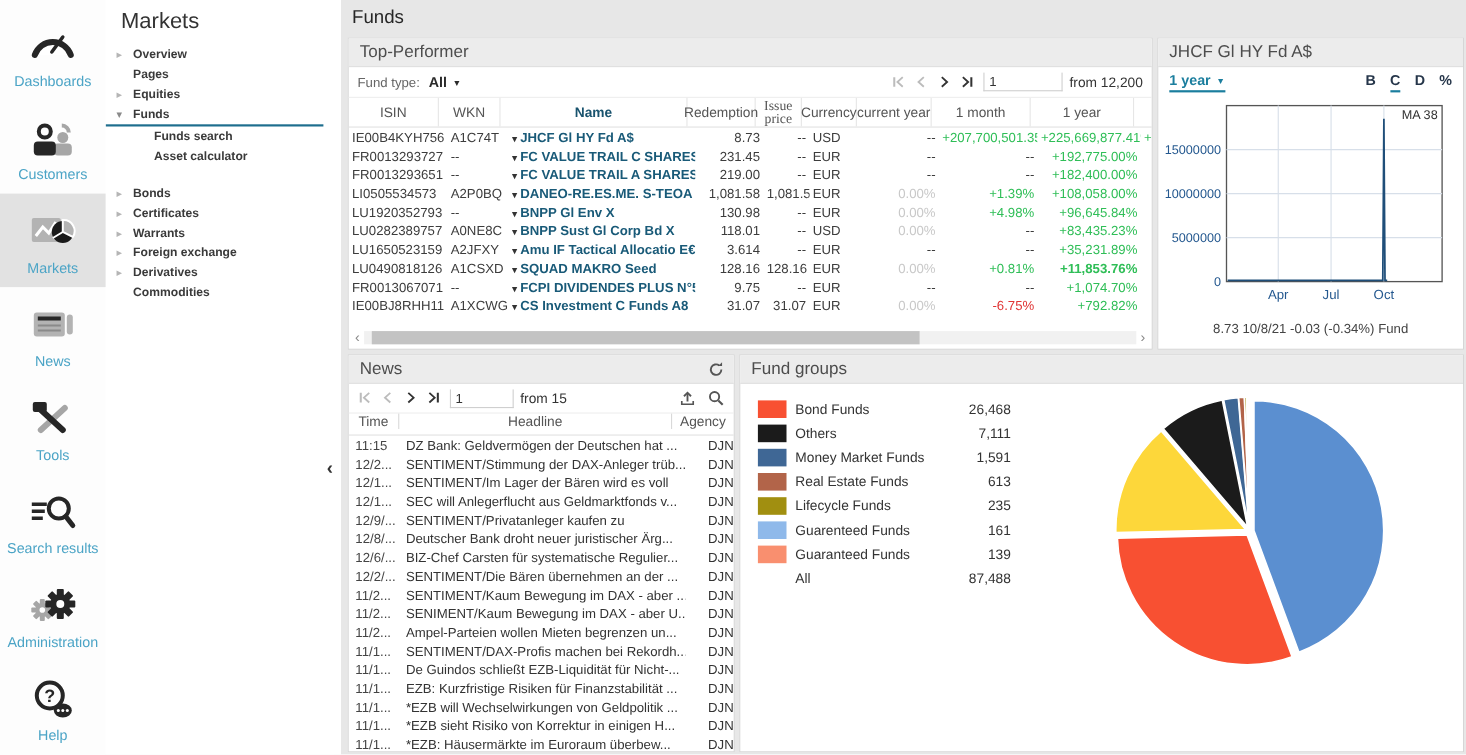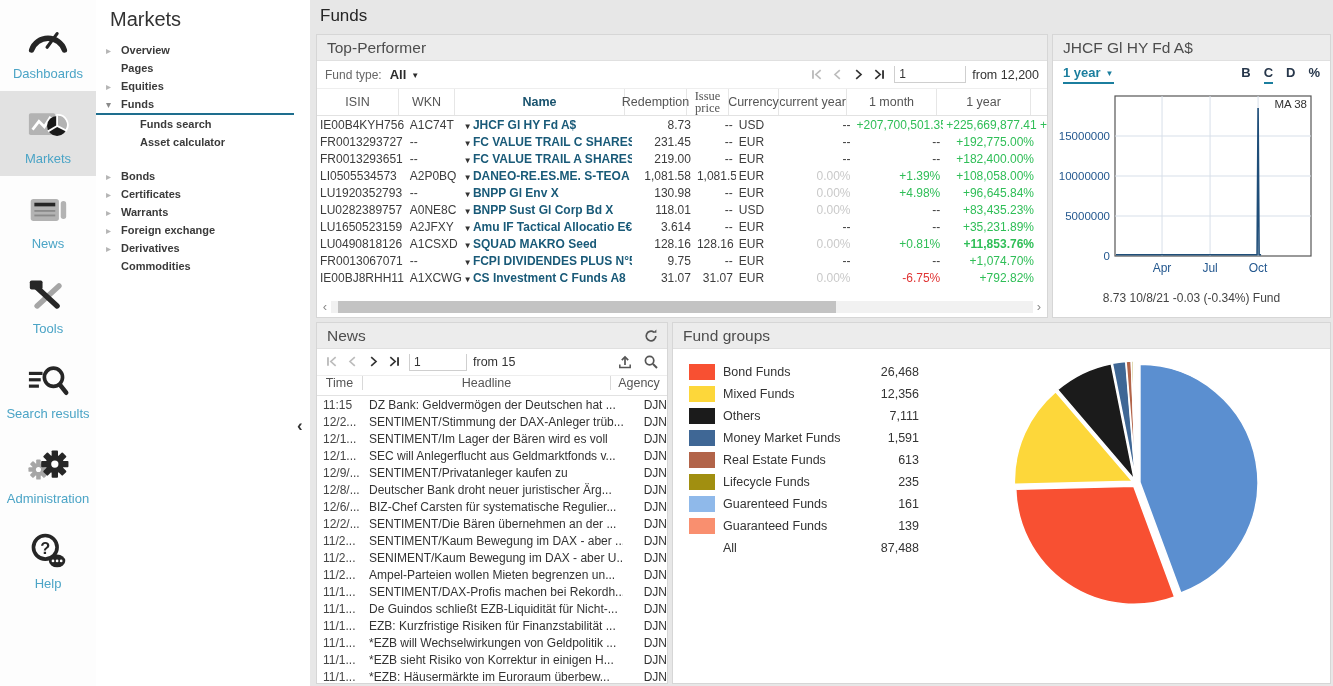--- a/index.html
+++ b/index.html
@@ -107,20 +107,32 @@
   <nav class="icon-rail">
     <div class="rail-item">
       <span class="rail-icon">
         <svg width="46" height="40" viewBox="0 0 48 44">
             <path d="M6 33 A19 19 0 0 1 42 33" fill="#fff" stroke="#262626" stroke-width="6" stroke-linecap="round"></path>
             <path d="M23 30 L34 15" stroke="#262626" stroke-width="3.5" stroke-linecap="round"></path>
           </svg>
       </span>
       <span class="rail-label">Dashboards</span>
     </div>
+    <div class="rail-item">
+      <span class="rail-icon">
+        <svg width="46" height="40" viewBox="0 0 48 44">
+            <path d="M33 10a7 7 0 0 1 7 7" fill="none" stroke="#a6a6a6" stroke-width="4"></path>
+            <circle cx="34" cy="22" r="5.5" fill="#a6a6a6"></circle>
+            <rect x="25" y="28" width="18" height="12" rx="4" fill="#a6a6a6"></rect>
+            <circle cx="16" cy="16" r="6" fill="none" stroke="#262626" stroke-width="4"></circle>
+            <rect x="5" y="26" width="22" height="14" rx="4" fill="#262626"></rect>
+          </svg>
+      </span>
+      <span class="rail-label">Customers</span>
+    </div>
     <div class="rail-item active">
       <span class="rail-icon">
         <svg width="46" height="40" viewBox="0 0 48 44">
             <rect x="3" y="9" width="29" height="24" rx="2" fill="#b3b3b3"></rect>
             <path d="M7 27 L14 18 L20 24 L27 13" fill="none" stroke="#fff" stroke-width="3"></path>
             <circle cx="34" cy="23" r="11" fill="#1a1a1a"></circle>
             <path d="M34 23 L34 11 A11 11 0 0 1 44 28 Z" fill="#b3b3b3" stroke="#fff" stroke-width="2"></path>
             <path d="M34 23 L24 29" stroke="#fff" stroke-width="2"></path>
           </svg>
       </span>
@@ -611,25 +623,20 @@
 
     <section class="panel groupsp">
       <header class="panel-head">Fund groups</header>
       <div class="legend" id="fg-legend">
           <div class="legend-row">
             <span class="legend-swatch" style="background: rgb(248, 80, 50);"></span>
             <span class="legend-label">Bond Funds</span>
             <span class="legend-value">26,468</span>
           </div>
           <div class="legend-row">
-            <span class="legend-swatch" style="background: rgb(253, 215, 58);"></span>
-            <span class="legend-label">Mixed Funds</span>
-            <span class="legend-value">12,356</span>
-          </div>
-          <div class="legend-row">
             <span class="legend-swatch" style="background: rgb(27, 27, 27);"></span>
             <span class="legend-label">Others</span>
             <span class="legend-value">7,111</span>
           </div>
           <div class="legend-row">
             <span class="legend-swatch" style="background: rgb(63, 103, 149);"></span>
             <span class="legend-label">Money Market Funds</span>
             <span class="legend-value">1,591</span>
           </div>
           <div class="legend-row">

